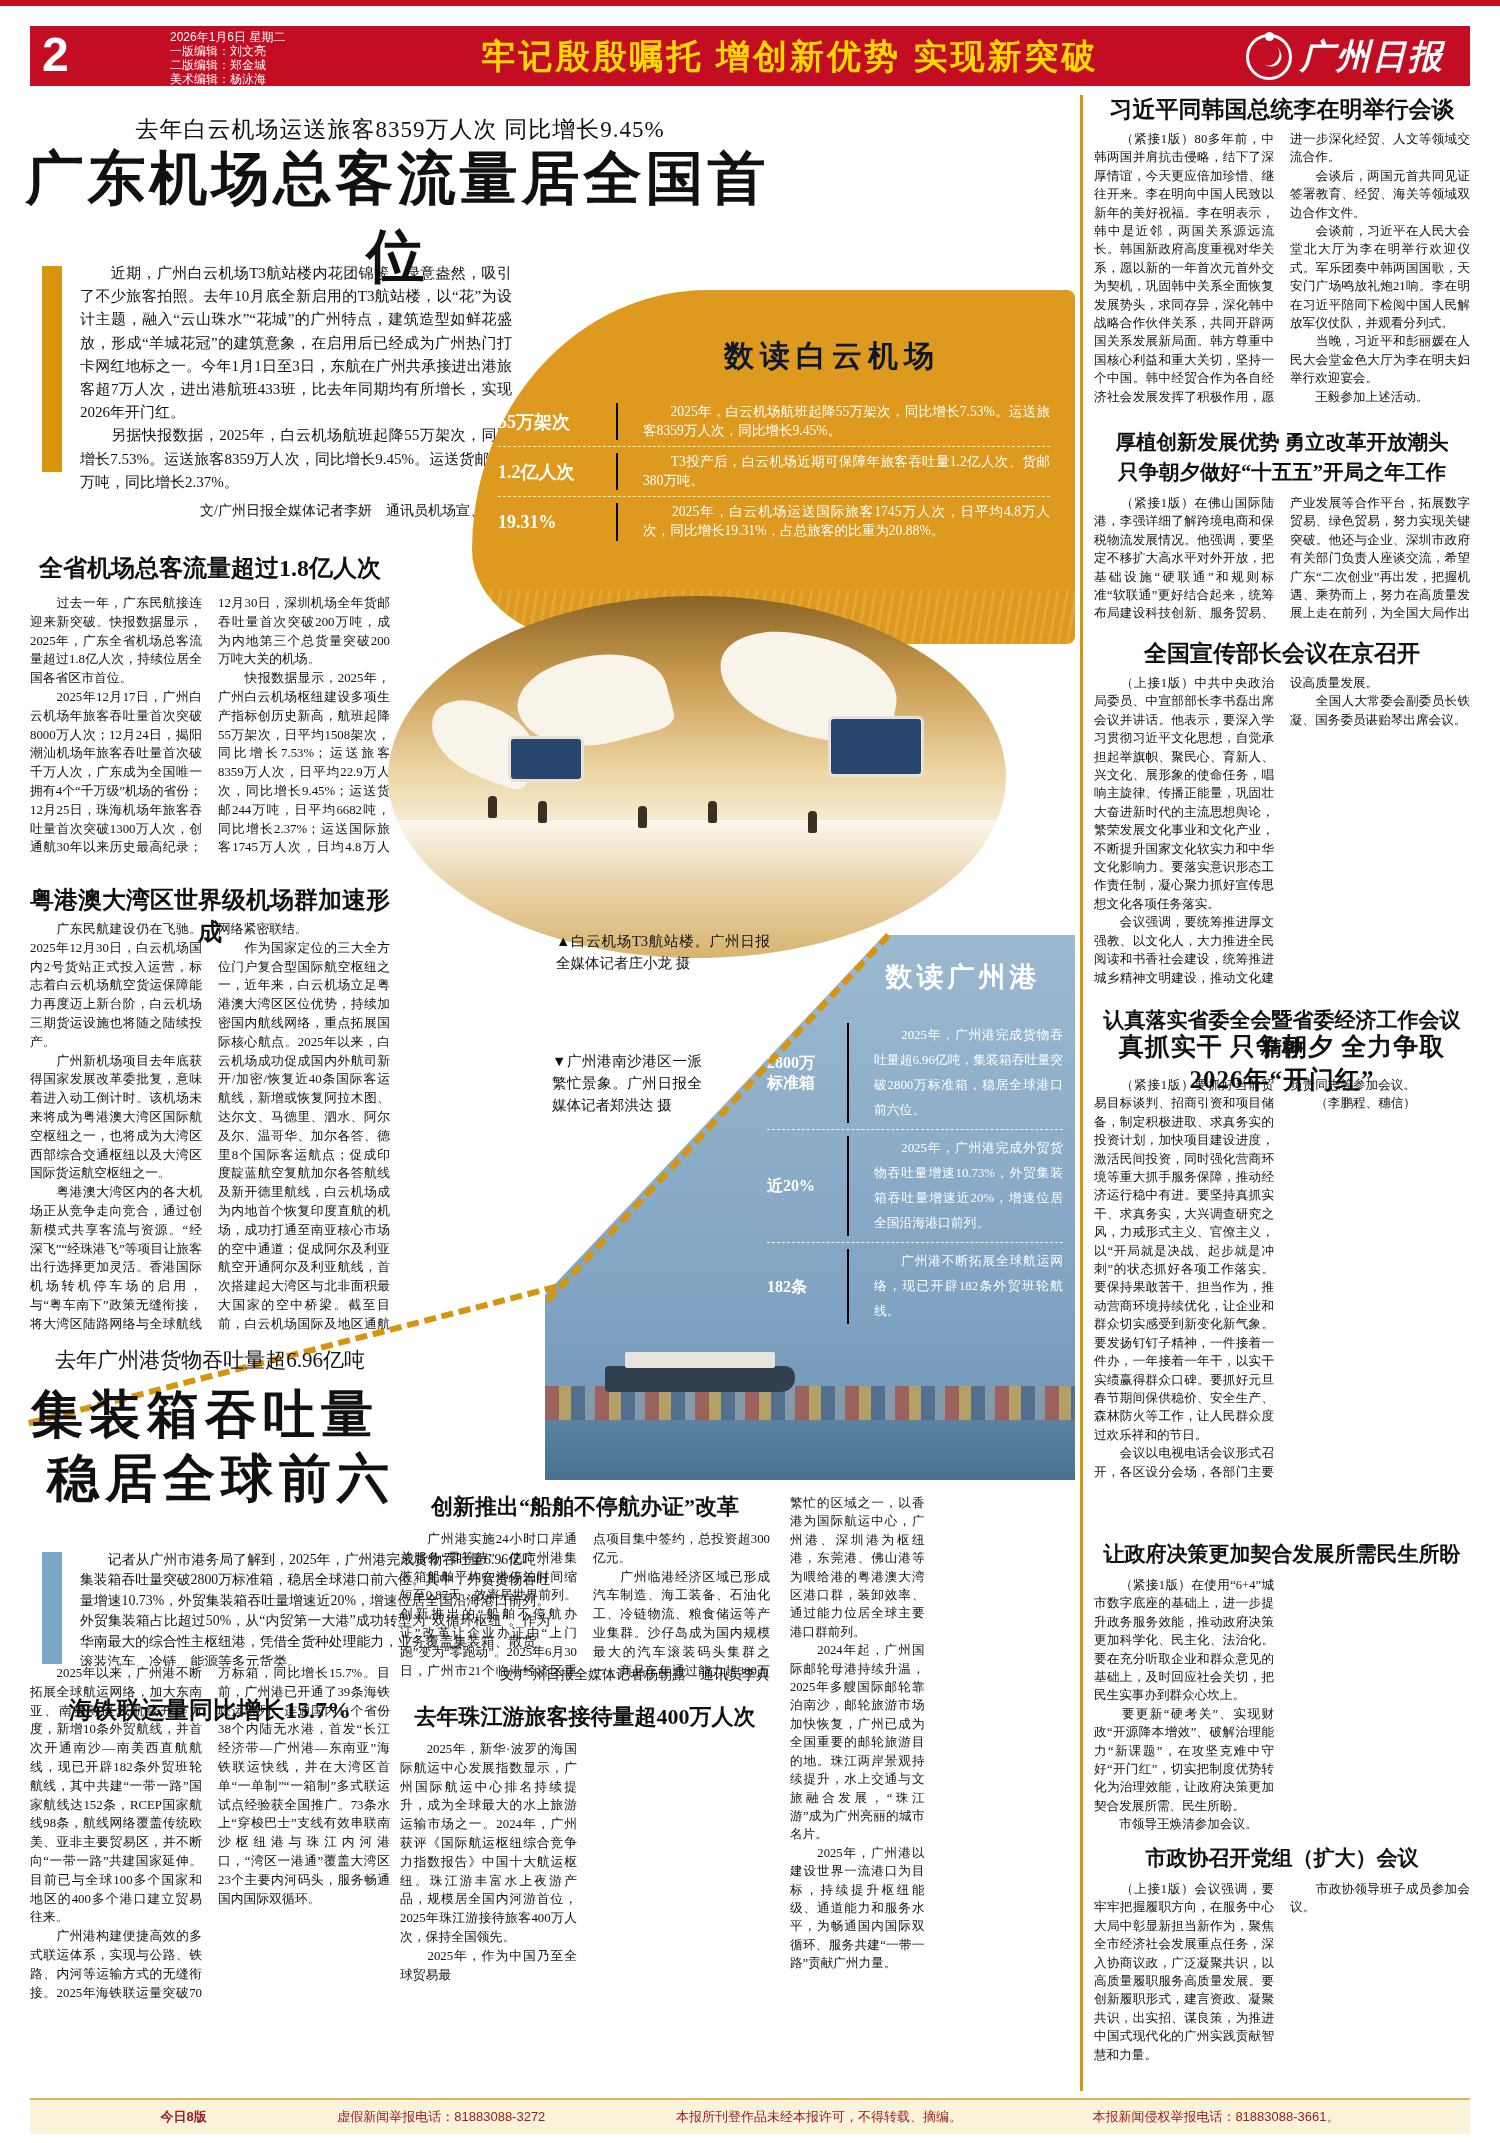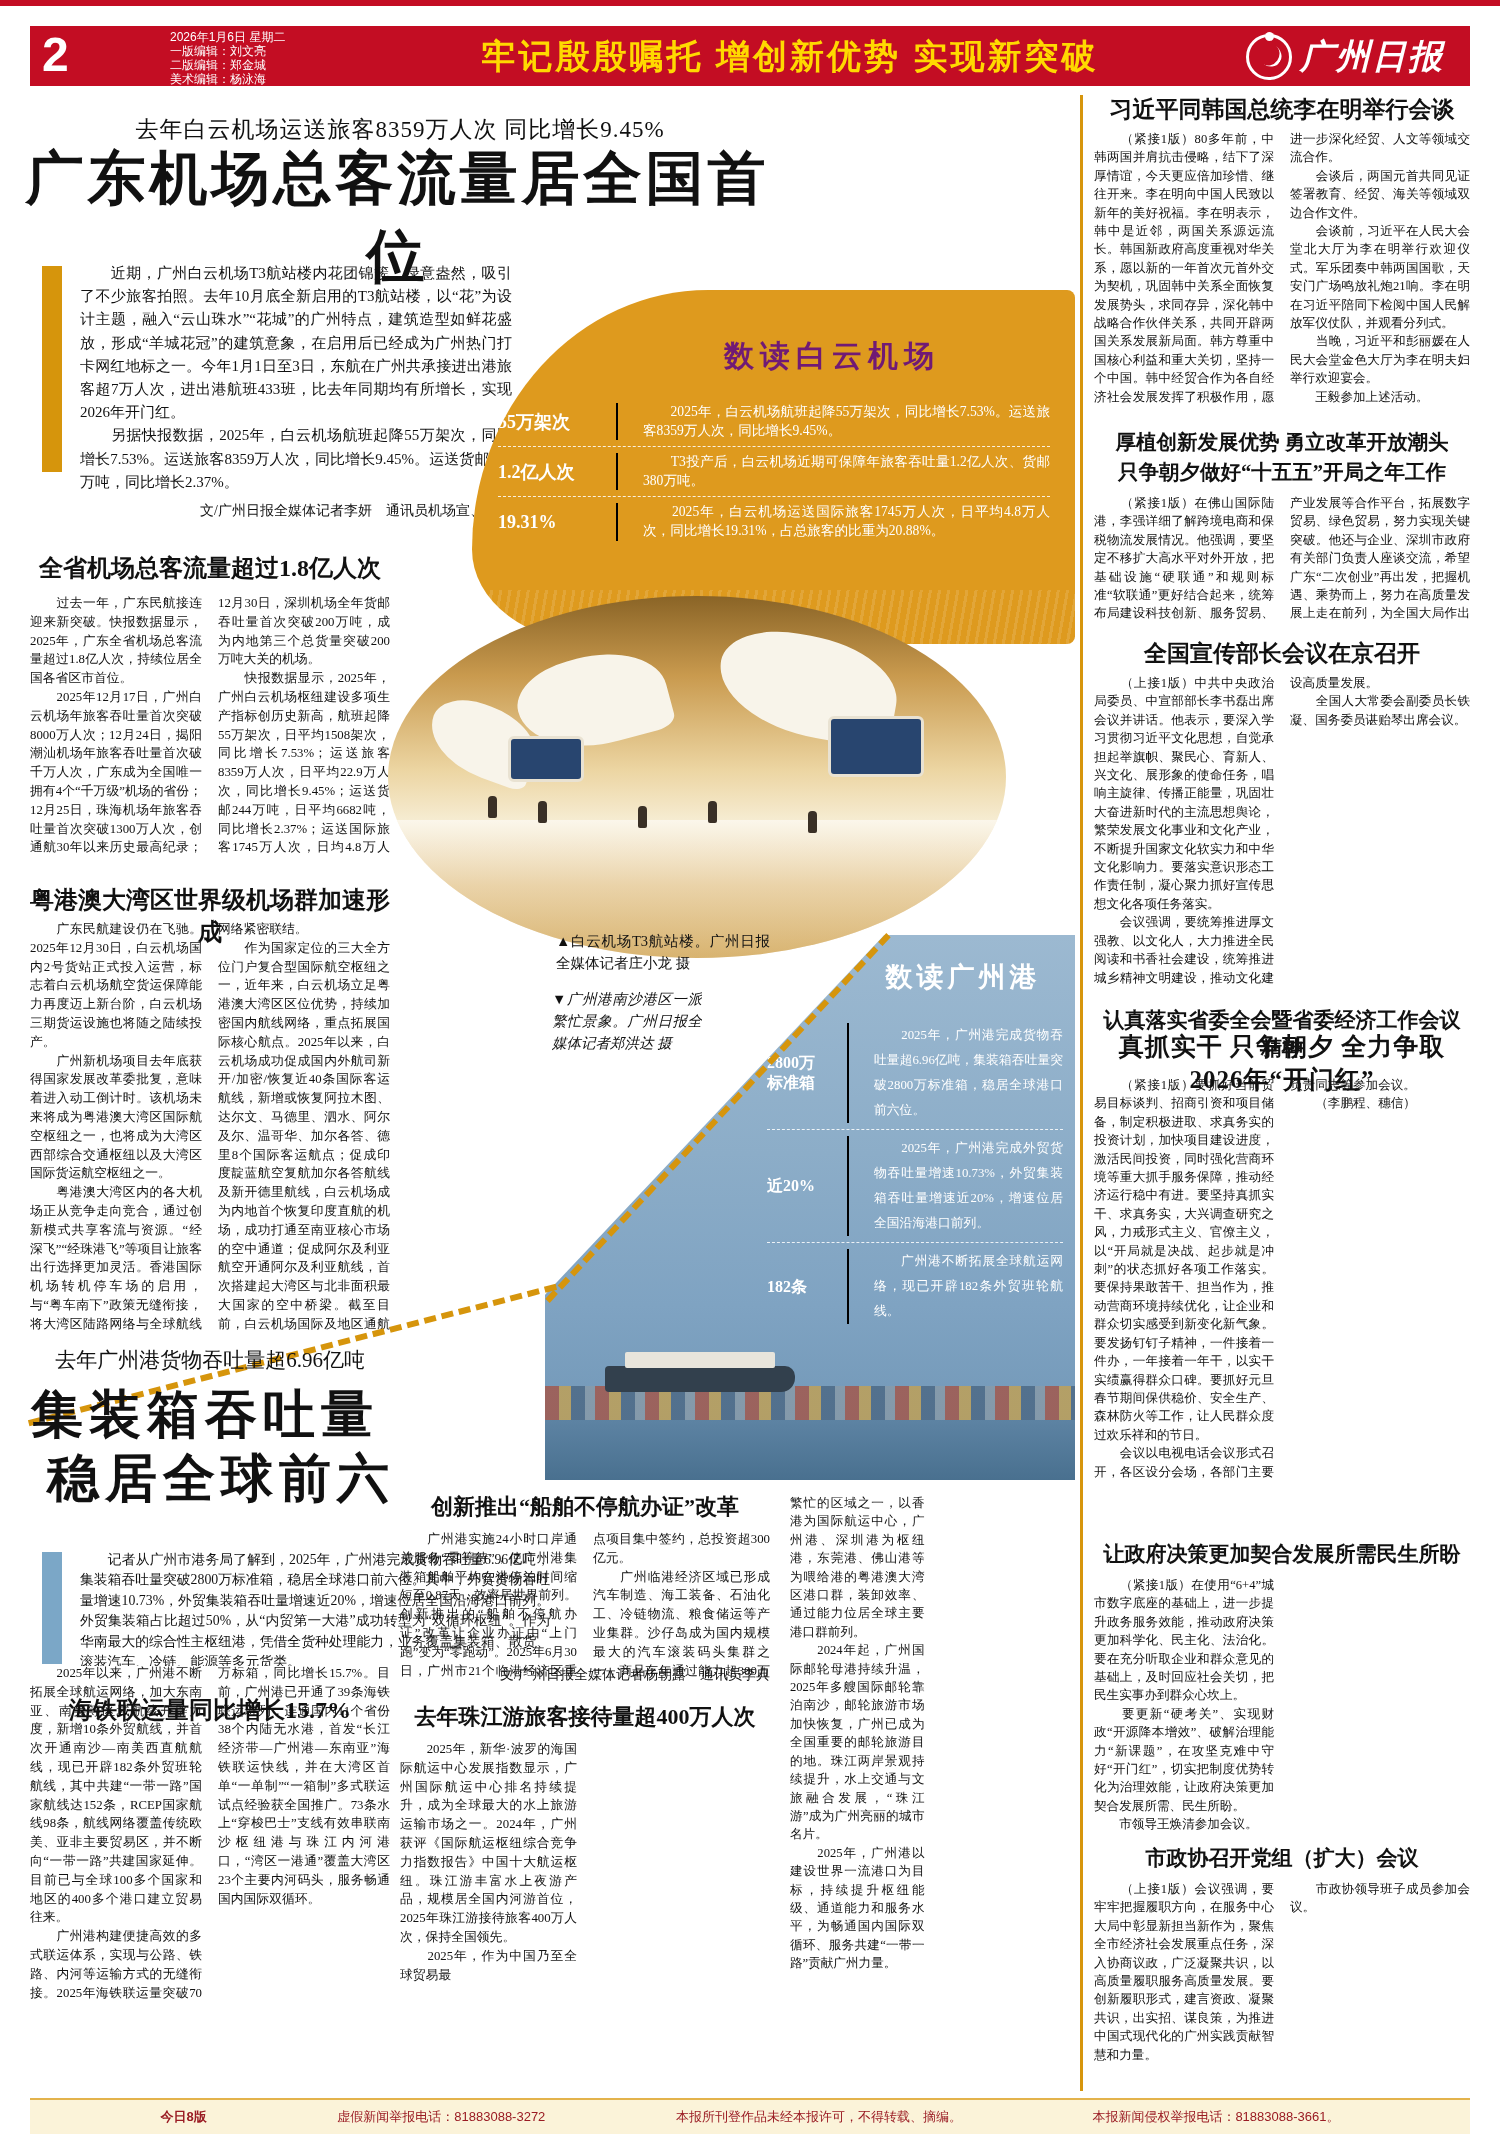--- a/index.html
+++ b/index.html
@@ -30,21 +30,21 @@
   .sechead{font-size:24px;font-weight:bold;}
   .leadbar-o{width:20px;background:#d6950c;}
   .leadbar-b{width:20px;background:#7ba7c7;}
   .lead{font-size:15px;line-height:23.2px;}
   .byline{font-size:14px;text-align:right;}
   .bodytext{font-size:12.8px;line-height:18.8px;}
   .smalltext{font-size:12.6px;line-height:18.4px;}
 
   
   .o-panel{left:472px;top:290px;width:603px;height:354px;background:#de9a1e;border-radius:300px 10px 10px 160px / 330px 10px 10px 120px;overflow:hidden;}
-  .o-title{position:absolute;left:170px;top:46px;width:380px;text-align:center;color:#701a75;font-size:30px;font-weight:bold;letter-spacing:6px;}
+  .o-title{position:absolute;left:170px;top:46px;width:380px;text-align:center;color:#0f172a;font-size:30px;font-weight:bold;letter-spacing:6px;}
   .statlist{position:absolute;}
   .statrow{display:flex;padding:6px 0;}
   .statrow + .statrow{border-top:1px dashed rgba(255,255,255,.85);}
   .statlabel{flex:0 0 118px;color:#fff;font-weight:bold;font-size:18px;line-height:22px;align-self:center;}
   .stattext{flex:1;border-left:2px solid #000000;padding-left:25px;color:#fff;font-size:13.6px;line-height:18.6px;text-align:justify;white-space:pre-wrap;}
   .o-stats{left:26px;top:96px;width:552px;margin-top:11px;}
   .o-grain{position:absolute;left:0;bottom:0;width:100%;height:54px;background:repeating-linear-gradient(100deg,rgba(255,255,255,.12) 0 3px,rgba(0,0,0,0) 3px 9px);}
 
   
   .t3photo{left:388px;top:596px;width:618px;height:362px;border-radius:50%;overflow:hidden;background:linear-gradient(180deg,#8a6426 0%,#c99a4e 22%,#ecd5a2 48%,#f6ecd2 62%,#e5c891 80%,#d9b878 100%);}
@@ -150,21 +150,21 @@
     <div class="screen" style="left:440px;top:120px;width:90px;height:55px;"></div>
     <div class="floor"></div>
     <div class="person" style="left:100px;top:200px;"></div>
     <div class="person" style="left:150px;top:205px;"></div>
     <div class="person" style="left:250px;top:210px;"></div>
     <div class="person" style="left:320px;top:205px;"></div>
     <div class="person" style="left:420px;top:215px;"></div>
   </div>
 
   <div class="abs caption jt" style="left:556px;top:930px;width:214px;">▲白云机场T3航站楼。广州日报全媒体记者庄小龙 摄</div>
-  <div class="abs caption jt" style="left:552px;top:988px;width:150px;font-style:italic;">▼广州港南沙港区一派繁忙景象。广州日报全媒体记者郑洪达 摄</div>
+  <div class="abs caption jt" style="left:552px;top:1050px;width:150px;">▼广州港南沙港区一派繁忙景象。广州日报全媒体记者郑洪达 摄</div>
 
   <div class="abs wedge">
     <div class="p-title">数读广州港</div>
     <div class="statlist p-stats abs">
       <div class="statrow">
         <div class="statlabel jt">2800万
 标准箱</div>
         <div class="stattext">　　2025年，广州港完成货物吞吐量超6.96亿吨，集装箱吞吐量突破2800万标准箱，稳居全球港口前六位。</div>
       </div>
       <div class="statrow">

